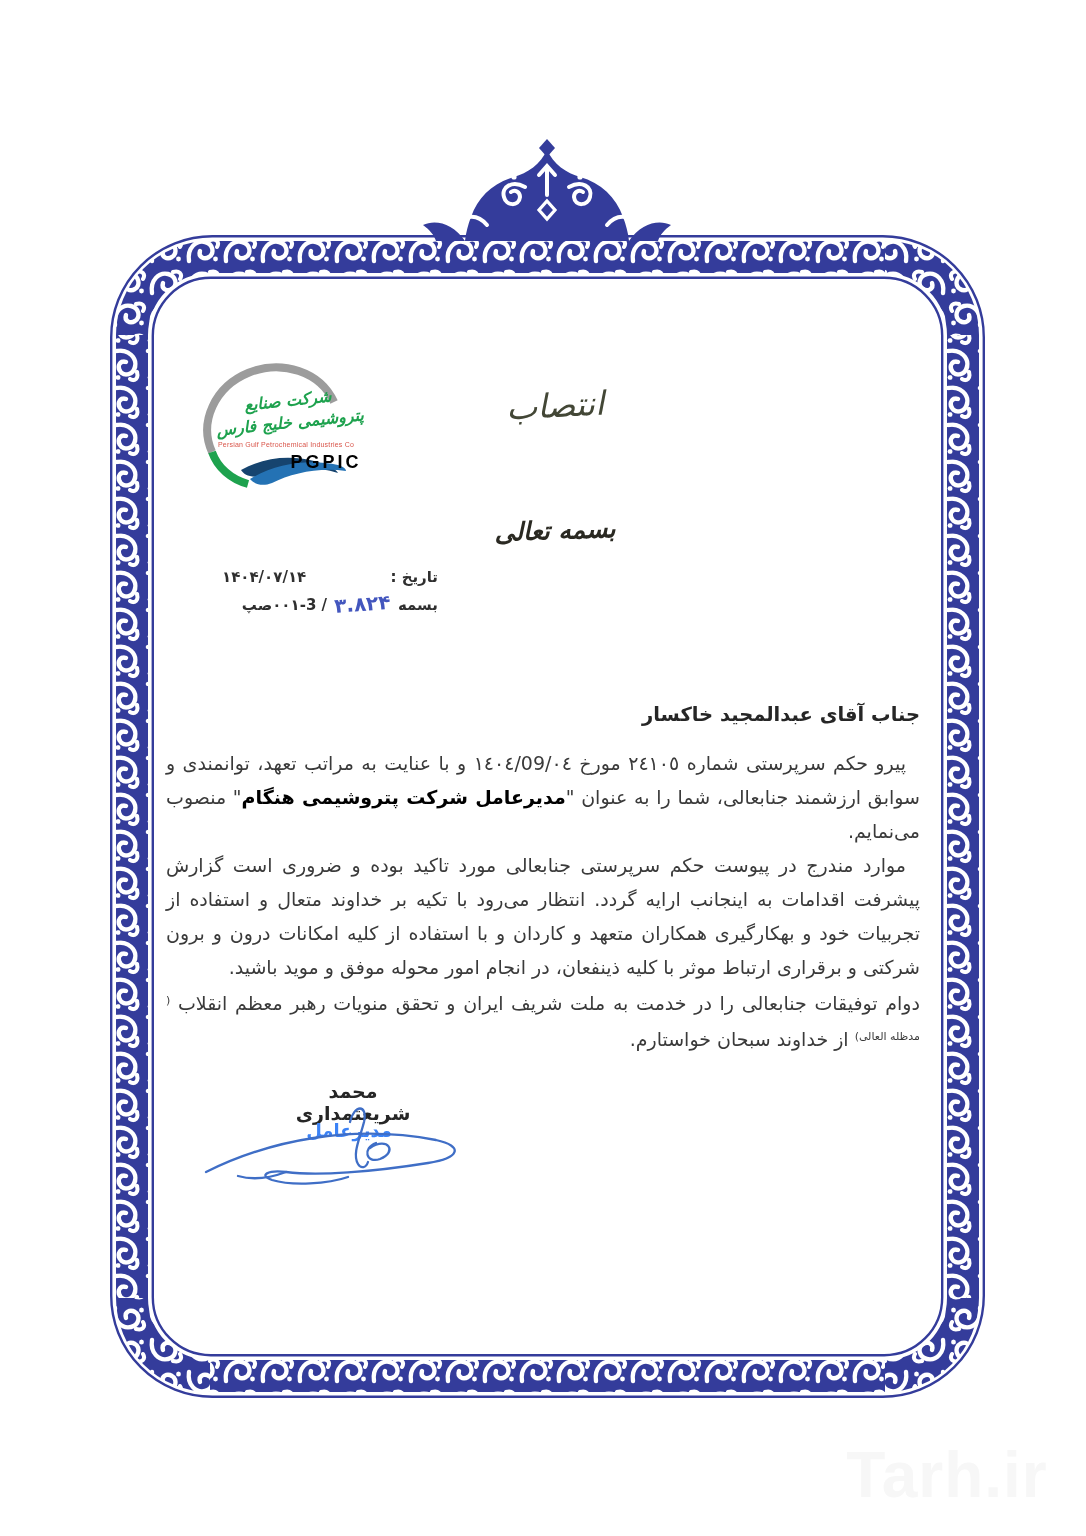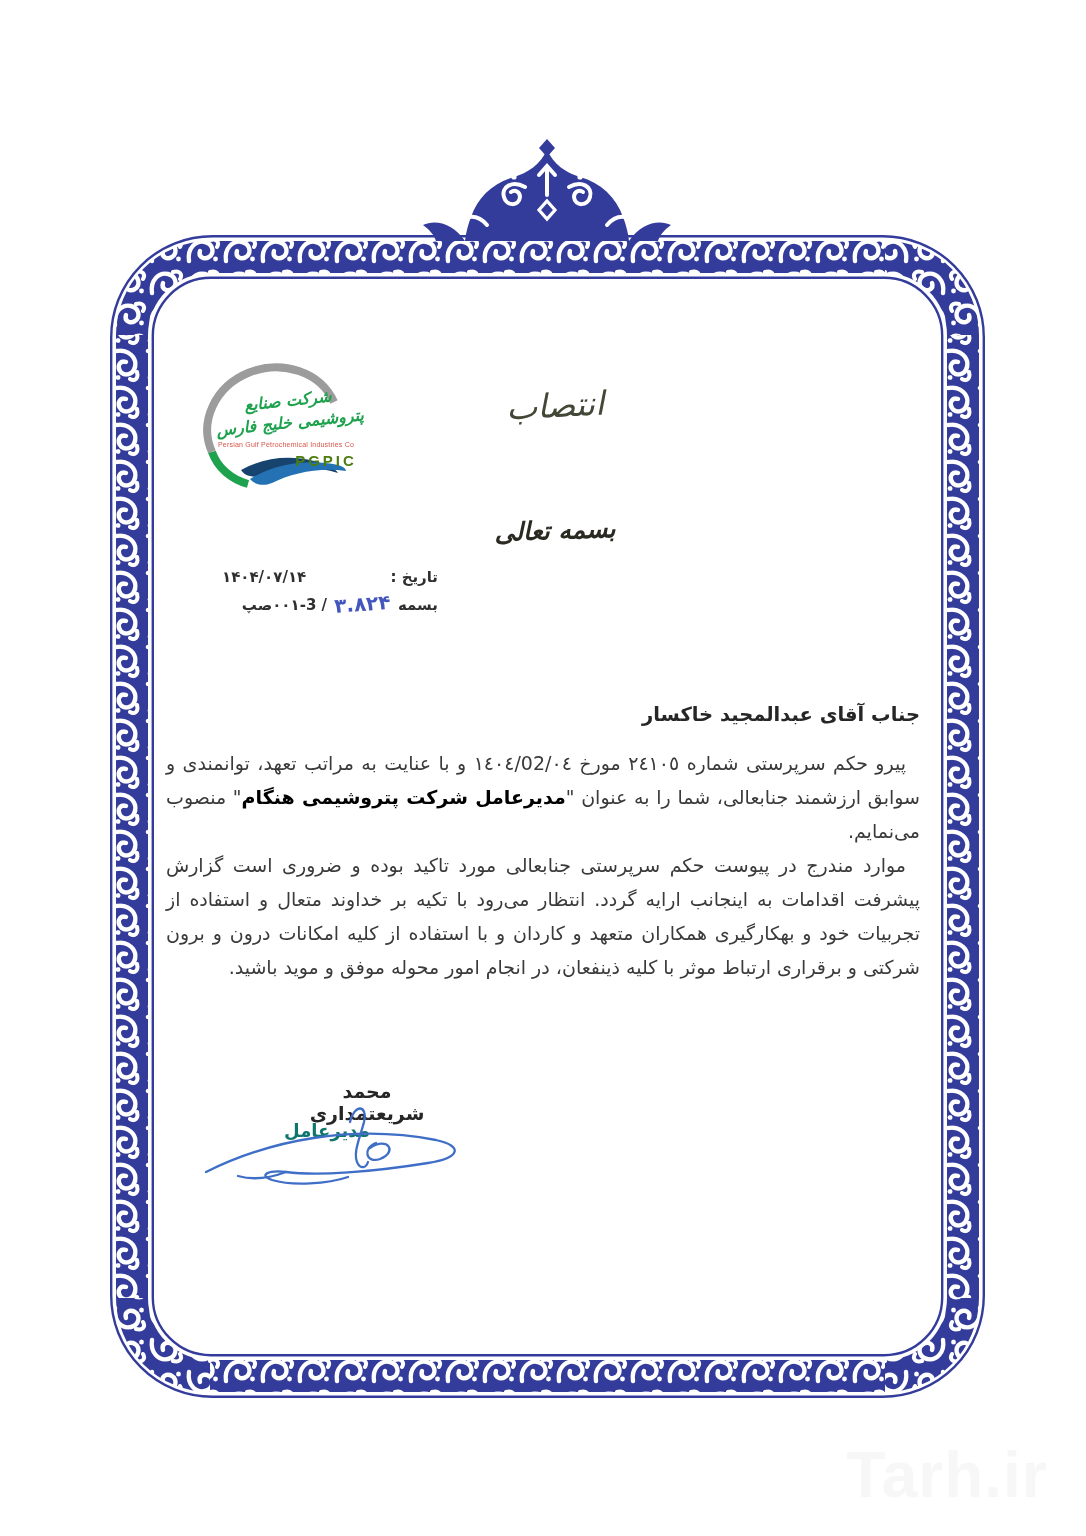--- a/index.html
+++ b/index.html
@@ -19,21 +19,21 @@
     position:absolute;left:28px;top:30px;width:150px;text-align:center;
     direction:rtl;color:#1ea24e;font-size:16px;font-weight:bold;font-style:italic;
     transform:rotate(-6deg);line-height:22px;
   }
   .logo-en{
     position:absolute;left:20px;top:81px;width:160px;text-align:center;
     color:#d9554a;font-size:7px;letter-spacing:.2px;font-family:"Liberation Sans",sans-serif;
   }
   .logo-abbr{
     position:absolute;left:100px;top:92px;width:80px;text-align:center;
-    color:#4d7c0f;font-size:15px;font-weight:bold;letter-spacing:3px;
+    color:#000000;font-size:18px;font-weight:bold;letter-spacing:3px;
     font-family:"Liberation Sans",sans-serif;
   }
   
   .callig-title{
     left:470px;top:386px;width:170px;text-align:center;
     font-size:33px;font-style:italic;color:#434736;direction:rtl;
     transform:rotate(-3deg);
   }
   .basmala{
     left:470px;top:516px;width:170px;text-align:center;
@@ -55,24 +55,24 @@
   .letter{
     left:166px;top:698px;width:754px;direction:rtl;text-align:justify;
     font-size:19px;line-height:34px;color:#3a3a3a;
   }
   .addressee{font-weight:bold;color:#262626;margin:0 0 14px 0;font-size:19.5px;}
   .letter p{margin:0;}
   .letter p.indent{text-indent:14px;}
   .b{font-weight:bold;color:#000000;}
   .sup{font-size:11px;vertical-align:6px;color:#3a3a3a;}
   
-  .sig-name{left:282px;top:1080px;width:170px;text-align:center;
+  .sig-name{left:268px;top:1080px;width:170px;text-align:center;
     font-size:19px;font-weight:bold;color:#262626;direction:rtl;}
-  .sig-title{left:262px;top:1120px;width:130px;text-align:center;
-    font-size:18px;font-weight:bold;color:#0f766e;direction:rtl;}
+  .sig-title{left:262px;top:1120px;width:130px;text-align:right;
+    font-size:18px;font-weight:bold;color:#3b82f6;direction:rtl;}
   #signature-svg{left:200px;top:1098px;width:280px;height:100px;}
   
   .watermark{
     left:822px;top:1438px;width:250px;text-align:center;
     font-size:64px;font-weight:bold;color:#f7f7f7;
     font-family:"Liberation Sans",sans-serif;letter-spacing:1px;
   }
 </style>
 </head>
 <body>
@@ -151,22 +151,23 @@
     </div>
     <div class="meta-row2">
       <span>بسمه</span>
       <span class="hand-number">۳.۸۲۴</span>
       <span>/ 3-۰۰۱صپ</span>
     </div>
   </div>
 
   <div class="abs letter">
     <div class="addressee">جناب آقای عبدالمجید خاکسار</div>
-    <p class="indent"><span>پیرو حکم سرپرستی شماره ٢٤١٠٥ مورخ ١٤٠٤/02/٠٤ و با عنایت به مراتب تعهد، توانمندی و سوابق ارزشمند جنابعالی، شما را به عنوان "</span><span class="b">مدیرعامل شرکت پتروشیمی هنگام</span><span>" منصوب می‌نمایم.</span></p>
+    <p class="indent"><span>پیرو حکم سرپرستی شماره ٢٤١٠٥ مورخ ١٤٠٤/09/٠٤ و با عنایت به مراتب تعهد، توانمندی و سوابق ارزشمند جنابعالی، شما را به عنوان "</span><span class="b">مدیرعامل شرکت پتروشیمی هنگام</span><span>" منصوب می‌نمایم.</span></p>
     <p class="indent">موارد مندرج در پیوست حکم سرپرستی جنابعالی مورد تاکید بوده و ضروری است گزارش پیشرفت اقدامات به اینجانب ارایه گردد. انتظار می‌رود با تکیه بر خداوند متعال و استفاده از تجربیات خود و بهکارگیری همکاران متعهد و کاردان و با استفاده از کلیه امکانات درون و برون شرکتی و برقراری ارتباط موثر با کلیه ذینفعان، در انجام امور محوله موفق و موید باشید.</p>
+    <p><span>دوام توفیقات جنابعالی را در خدمت به ملت شریف ایران و تحقق منویات رهبر معظم انقلاب </span><span class="sup">( مدظله العالی)</span><span> از خداوند سبحان خواستارم.</span></p>
   </div>
 
   <div class="abs sig-name">محمد شریعتمداری</div>
   <div class="abs sig-title">مدیرعامل</div>
   <svg id="signature-svg" class="abs" viewBox="0 0 280 100" aria-hidden="true">
     <g fill="none" stroke="#3f6ec6" stroke-width="2.3" stroke-linecap="round">
       <path d="M6,74 C70,42 152,26 236,42 C264,48 260,60 228,65 C172,74 118,78 86,74 C68,72 58,77 72,82 C92,88 128,86 148,79"></path>
       <path d="M150,24 C154,6 168,6 164,24 C160,40 152,56 158,66 C161,71 166,70 168,64"></path>
       <path d="M170,50 C188,38 198,54 180,61 C166,66 162,50 176,45"></path>
       <path d="M86,74 C70,80 52,82 38,78"></path>

